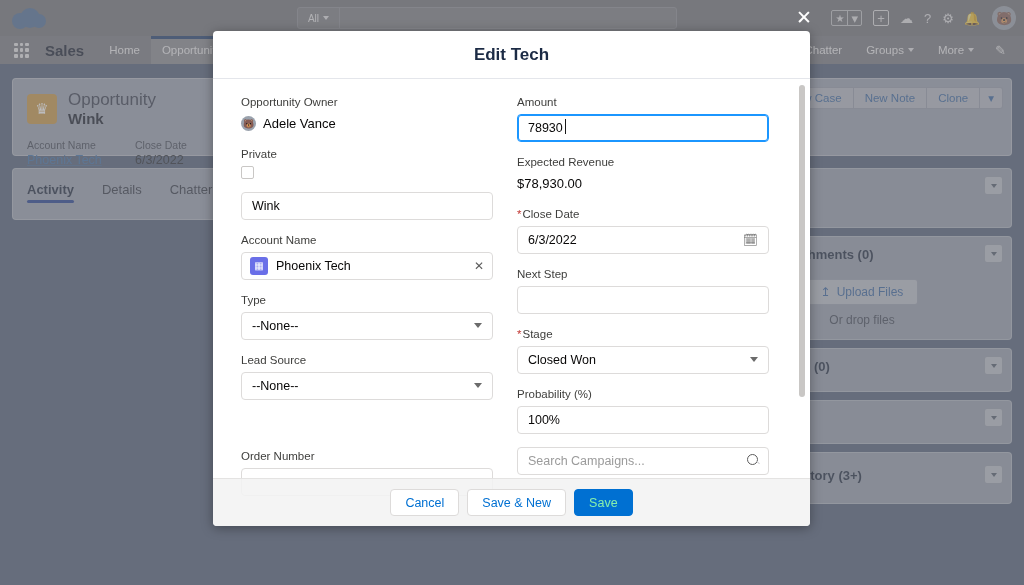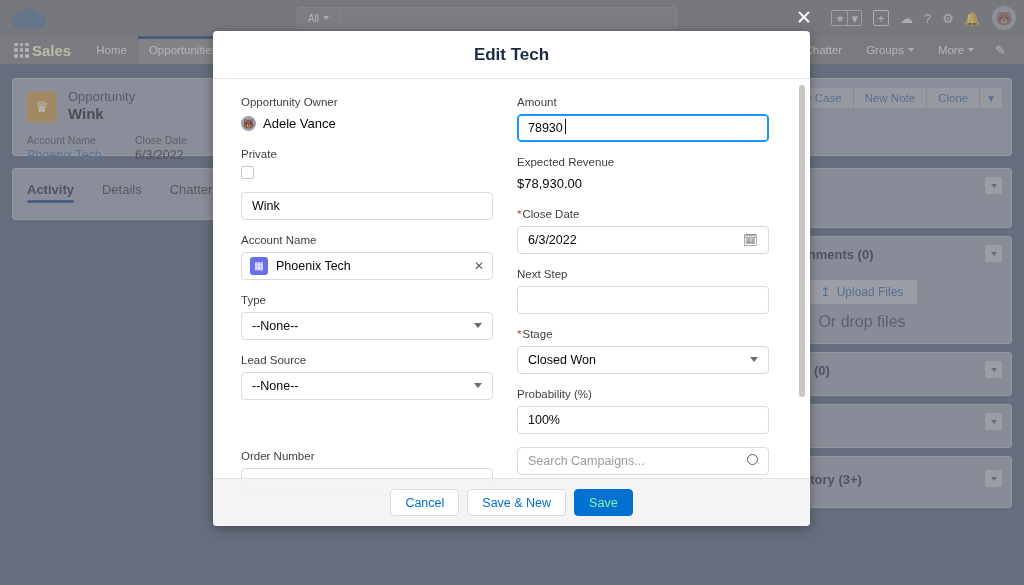--- a/index.html
+++ b/index.html
@@ -96,21 +96,21 @@
     background: #76787f;
     display: flex; align-items: center;
   }
   .waffle {
     margin-left: 14px; width: 15px; height: 15px;
     display: grid; grid-template-columns: repeat(3,1fr); grid-template-rows: repeat(3,1fr);
     gap: 2px;
   }
   .waffle i { background: #e3e3e6; border-radius: 1px; display: block; }
   .app-name {
-    margin-left: 3px; font-size: 15px; font-weight: bold; color: #fef9c3;
+    margin-left: 16px; font-size: 15px; font-weight: bold; color: #0f172a;
   }
   .nav-items { display: flex; align-items: stretch; height: 28px; margin-left: 14px; }
   .nav-item {
     padding: 0 11px; display: flex; align-items: center; gap: 4px;
     font-size: 11.5px; color: #ececef; position: relative;
   }
   .nav-item.active { background: rgba(255,255,255,0.12); }
   .nav-item.active::before {
     content: ''; position: absolute; left: 0; right: 0; top: 0; height: 3px; background: #1b3a6b;
   }
@@ -125,21 +125,21 @@
     border: 1px solid rgba(255,255,255,0.25);
     border-radius: 4px;
   }
   .rh-top { display: flex; align-items: center; padding: 10px 14px 0 14px; }
   .rh-icon {
     width: 30px; height: 30px; border-radius: 4px; background: #c79541;
     display: flex; align-items: center; justify-content: center;
     font-size: 15px; color: #fff; flex: none;
   }
   .rh-titles { margin-left: 11px; }
-  .rh-obj { font-size: 13px; color: #30374a; line-height: 1.25; }
+  .rh-obj { font-size: 17px; color: #30374a; line-height: 1.25; }
   .rh-name { font-size: 15px; font-weight: bold; color: #111827; line-height: 1.25; }
   .rh-actions {
     position: absolute; right: 8px; top: 8px;
     display: flex; align-items: stretch; height: 22px;
   }
   .rh-btn {
     padding: 0 11px; display: flex; align-items: center;
     font-size: 11.5px; color: #2f5f9e;
     border: 1px solid rgba(120,130,150,0.55);
     border-right: none; background: rgba(255,255,255,0.25);
@@ -185,21 +185,21 @@
     border-radius: 3px; background: rgba(255,255,255,.35);
     display: flex; align-items: center; justify-content: center;
   }
   .rcard-body { padding: 8px 10px 12px 10px; text-align: center; }
   .upload-btn {
     display: inline-flex; align-items: center; gap: 6px;
     padding: 5px 14px; border: 1px solid rgba(120,130,150,.55);
     border-radius: 3px; background: rgba(255,255,255,0.35);
     font-size: 12px; color: #2f5f9e;
   }
-  .drop-text { font-size: 16px; color: #3a4152; margin-top: 8px; }
+  .drop-text { font-size: 12px; color: #3a4152; margin-top: 8px; }
   .sq-icon {
     width: 20px; height: 20px; border-radius: 3px;
     display: flex; align-items: center; justify-content: center;
     font-size: 11px; color: #fff; flex: none;
   }
 
   
   .modal-close {
     position: absolute; left: 794px; top: 8px; width: 20px; height: 20px;
     z-index: 80; color: #ffffff; font-size: 19px; line-height: 20px; text-align: center;

